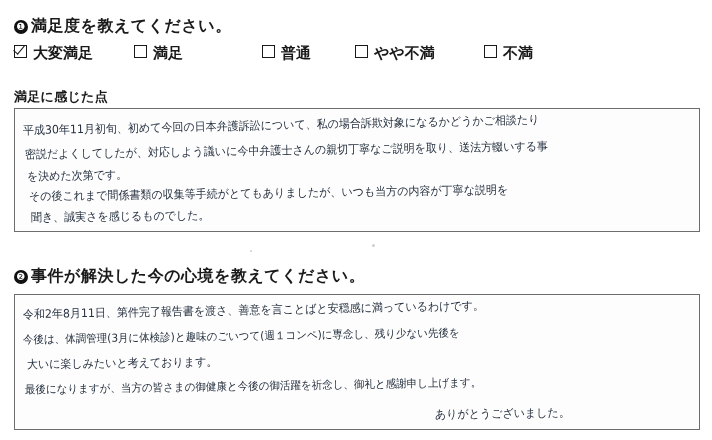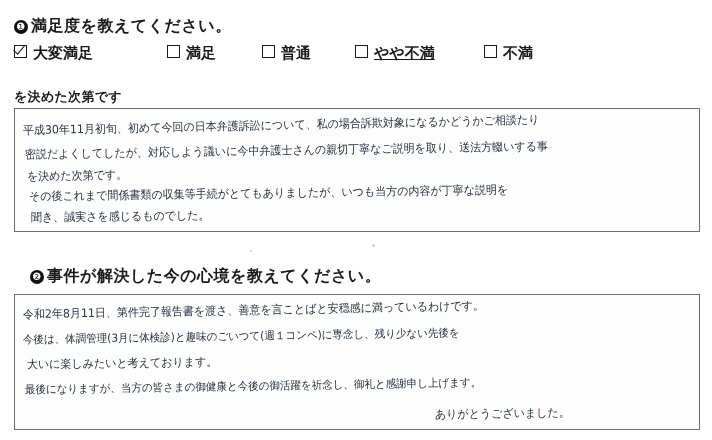--- a/index.html
+++ b/index.html
@@ -115,21 +115,20 @@
 
   
   .q2-heading {
     position: absolute;
     left: 14px;
     top: 266px;
     font-size: 16px;
     font-weight: bold;
     letter-spacing: 0.5px;
     white-space: nowrap;
-    margin-left: 16px;
   }
 
   
   .speck {
     position: absolute;
     background: #cfcfcf;
     border-radius: 50%;
   }
 </style>
 </head>
@@ -138,35 +137,35 @@
 <div class="page">
 
   <div class="q1-heading">
     <span class="num-badge">❶</span><span>満足度を教えてください。</span>
   </div>
 
   <div class="choices">
     <div class="choice checked" style="left:0px; top:0px;text-align:center;">
       <span class="box"></span><span>大変満足</span>
     </div>
-    <div class="choice" style="left:153px; top:0px;text-align:center;">
+    <div class="choice" style="left:120px; top:0px;text-align:center;">
       <span class="box"></span><span>満足</span>
     </div>
     <div class="choice" style="left:240px; top:0px;padding-left:8px;">
       <span class="box"></span><span>普通</span>
     </div>
-    <div class="choice" style="left:341px; top:0px;text-decoration:underline;">
+    <div class="choice" style="left:341px; top:0px;">
       <span class="box"></span><span>やや不満</span>
     </div>
     <div class="choice" style="left:470px; top:0px;">
       <span class="box"></span><span>不満</span>
     </div>
   </div>
 
-  <div class="sub-label" style="left:14px; top:88px;">を決めた次第です</div>
+  <div class="sub-label" style="left:14px; top:88px;">満足に感じた点</div>
 
   <div class="answer-box" style="left:14px; top:108px; width:684px; height:122px;">
     <div class="hand">
       <div class="hand-text" style="left:8px; top:14px; font-size:11px; transform: rotate(-1.2deg) scaleY(1.05);">平成30年11月初旬、初めて今回の日本弁護訴訟について、私の場合訴欺対象になるかどうかご相談たり</div>
       <div class="hand-text" style="left:10px; top:38px; font-size:11px; transform: rotate(-0.9deg) scaleY(1.05);">密説だよくしてしたが、対応しよう議いに今中弁護士さんの親切丁寧なご説明を取り、送法方輟いする事</div>
       <div class="hand-text" style="left:12px; top:60px; font-size:11px; transform: rotate(-1deg) scaleY(1.05);">を決めた次第です。</div>
       <div class="hand-text" style="left:14px; top:80px; font-size:11px; transform: rotate(-0.8deg) scaleY(1.05);">その後これまで間係書類の収集等手続がとてもありましたが、いつも当方の内容が丁寧な説明を</div>
       <div class="hand-text" style="left:16px; top:101px; font-size:11px; transform: rotate(-0.7deg) scaleY(1.05);">聞き、誠実さを感じるものでした。</div>
     </div>
   </div>

